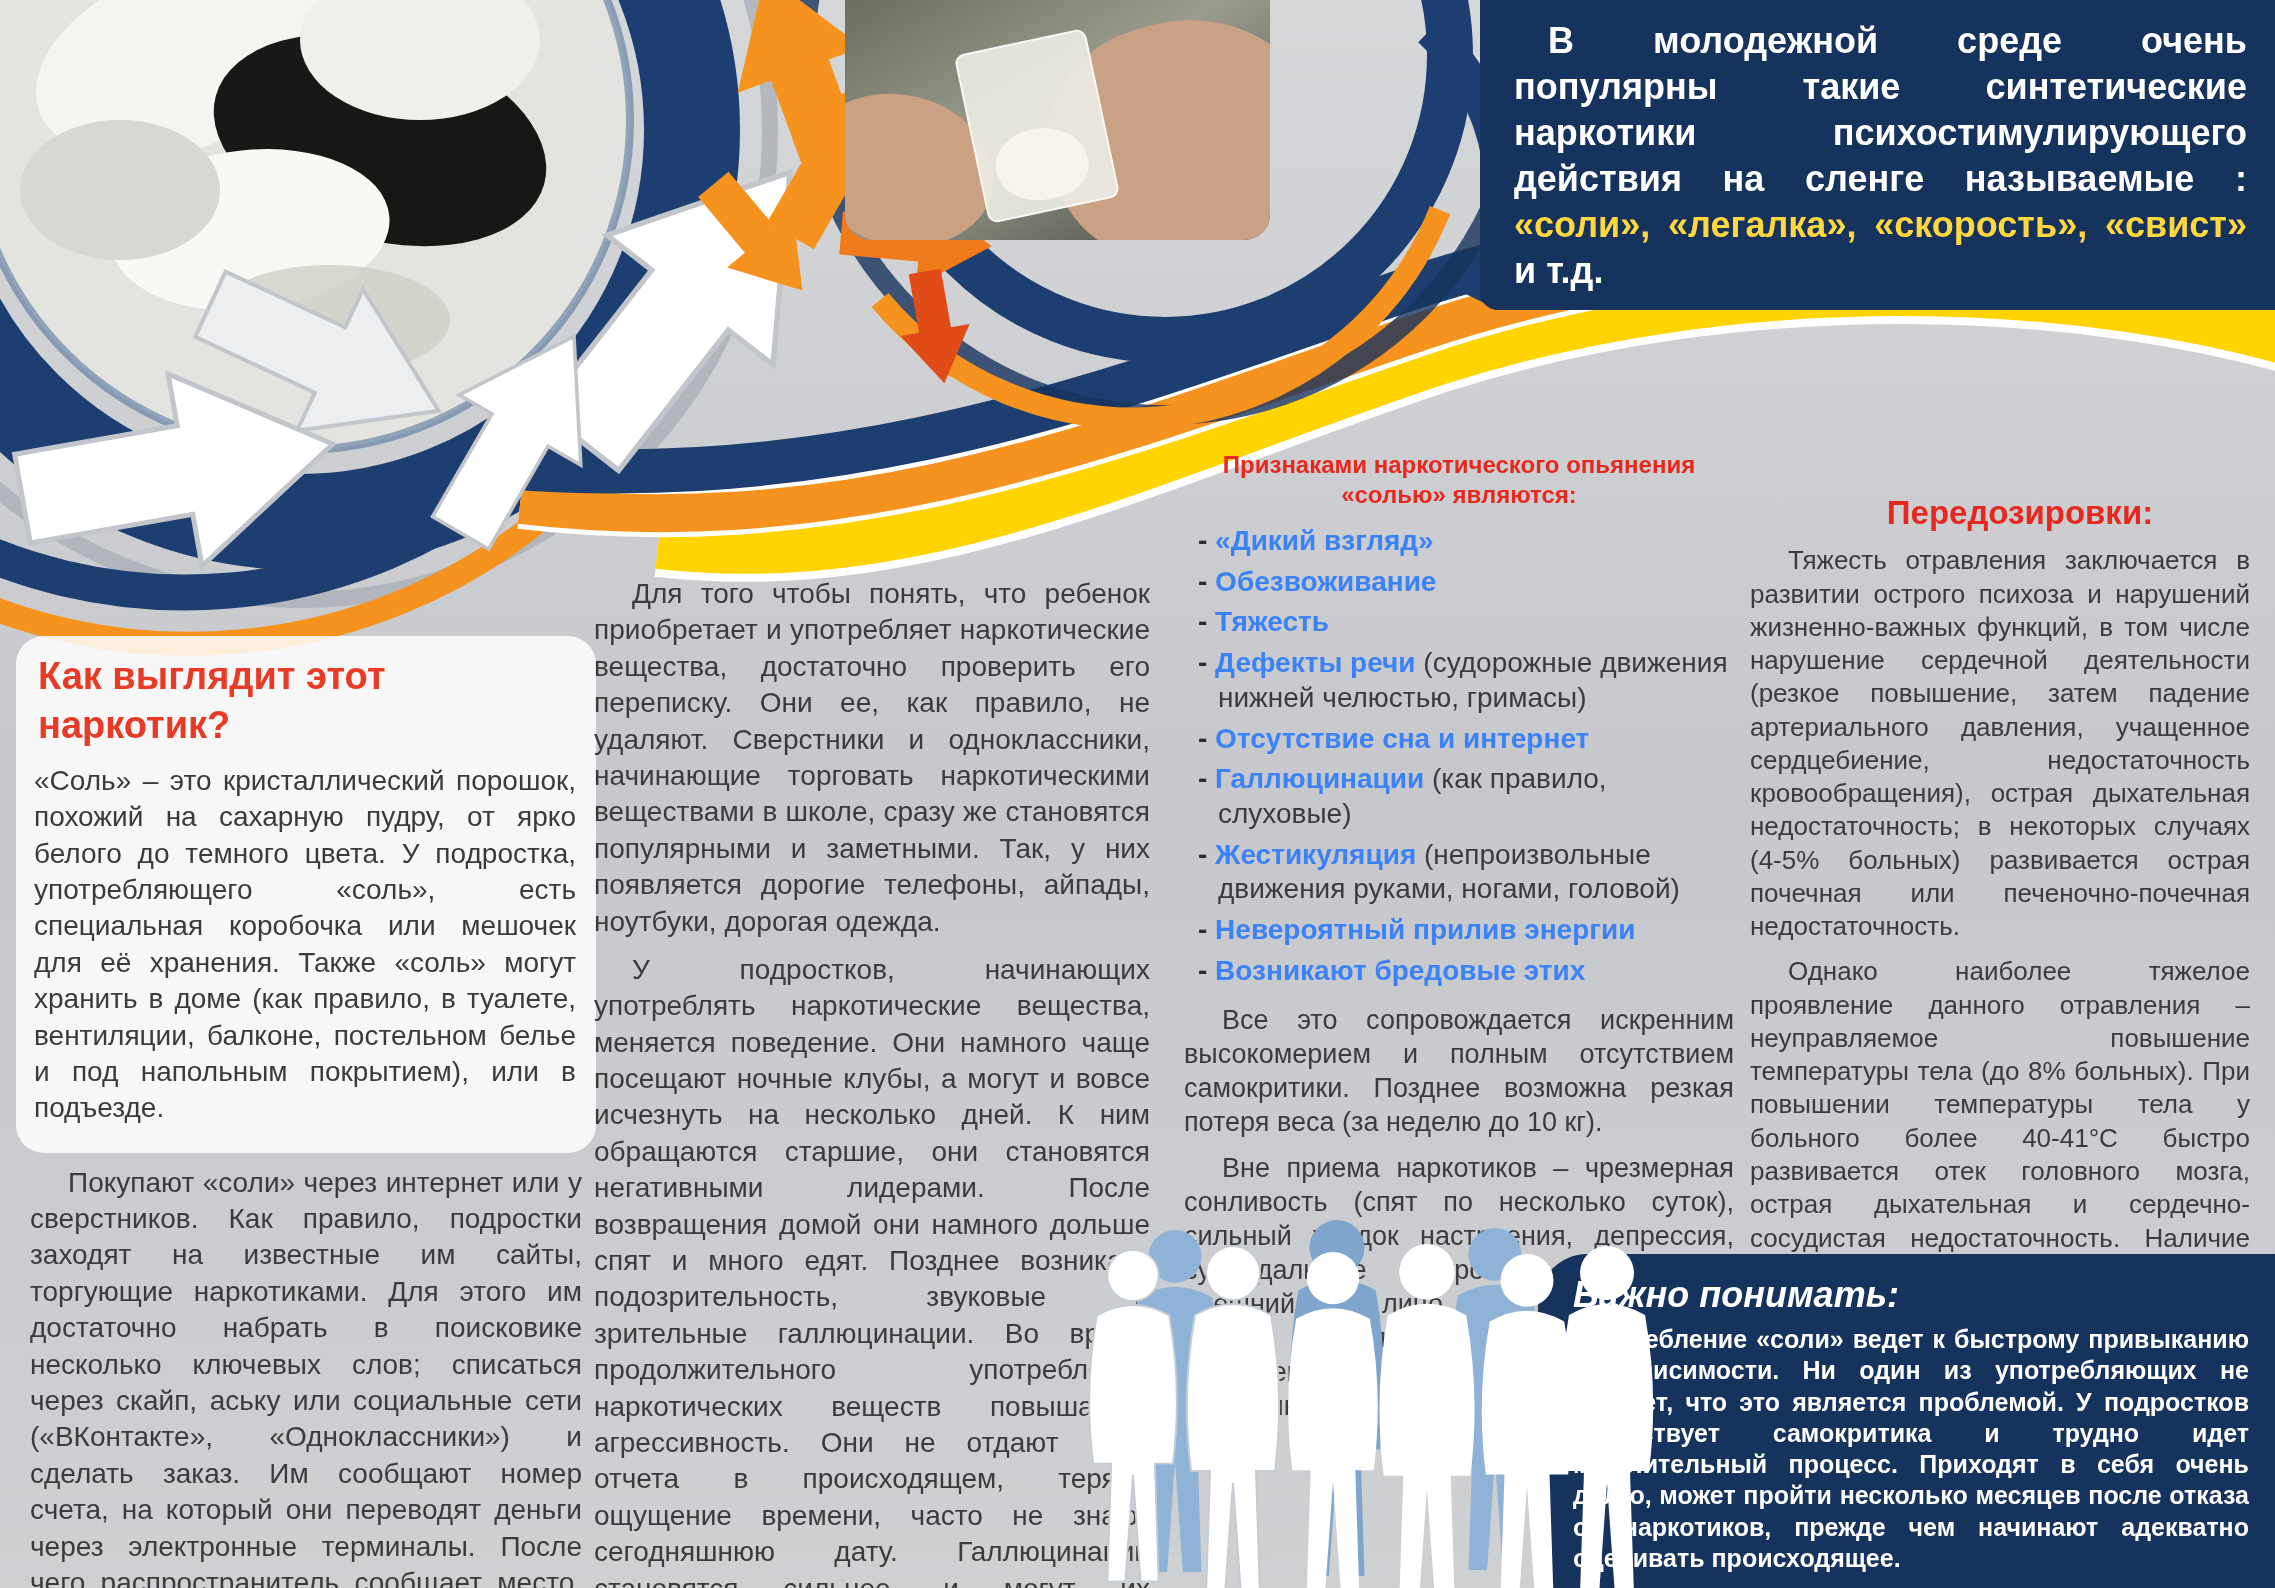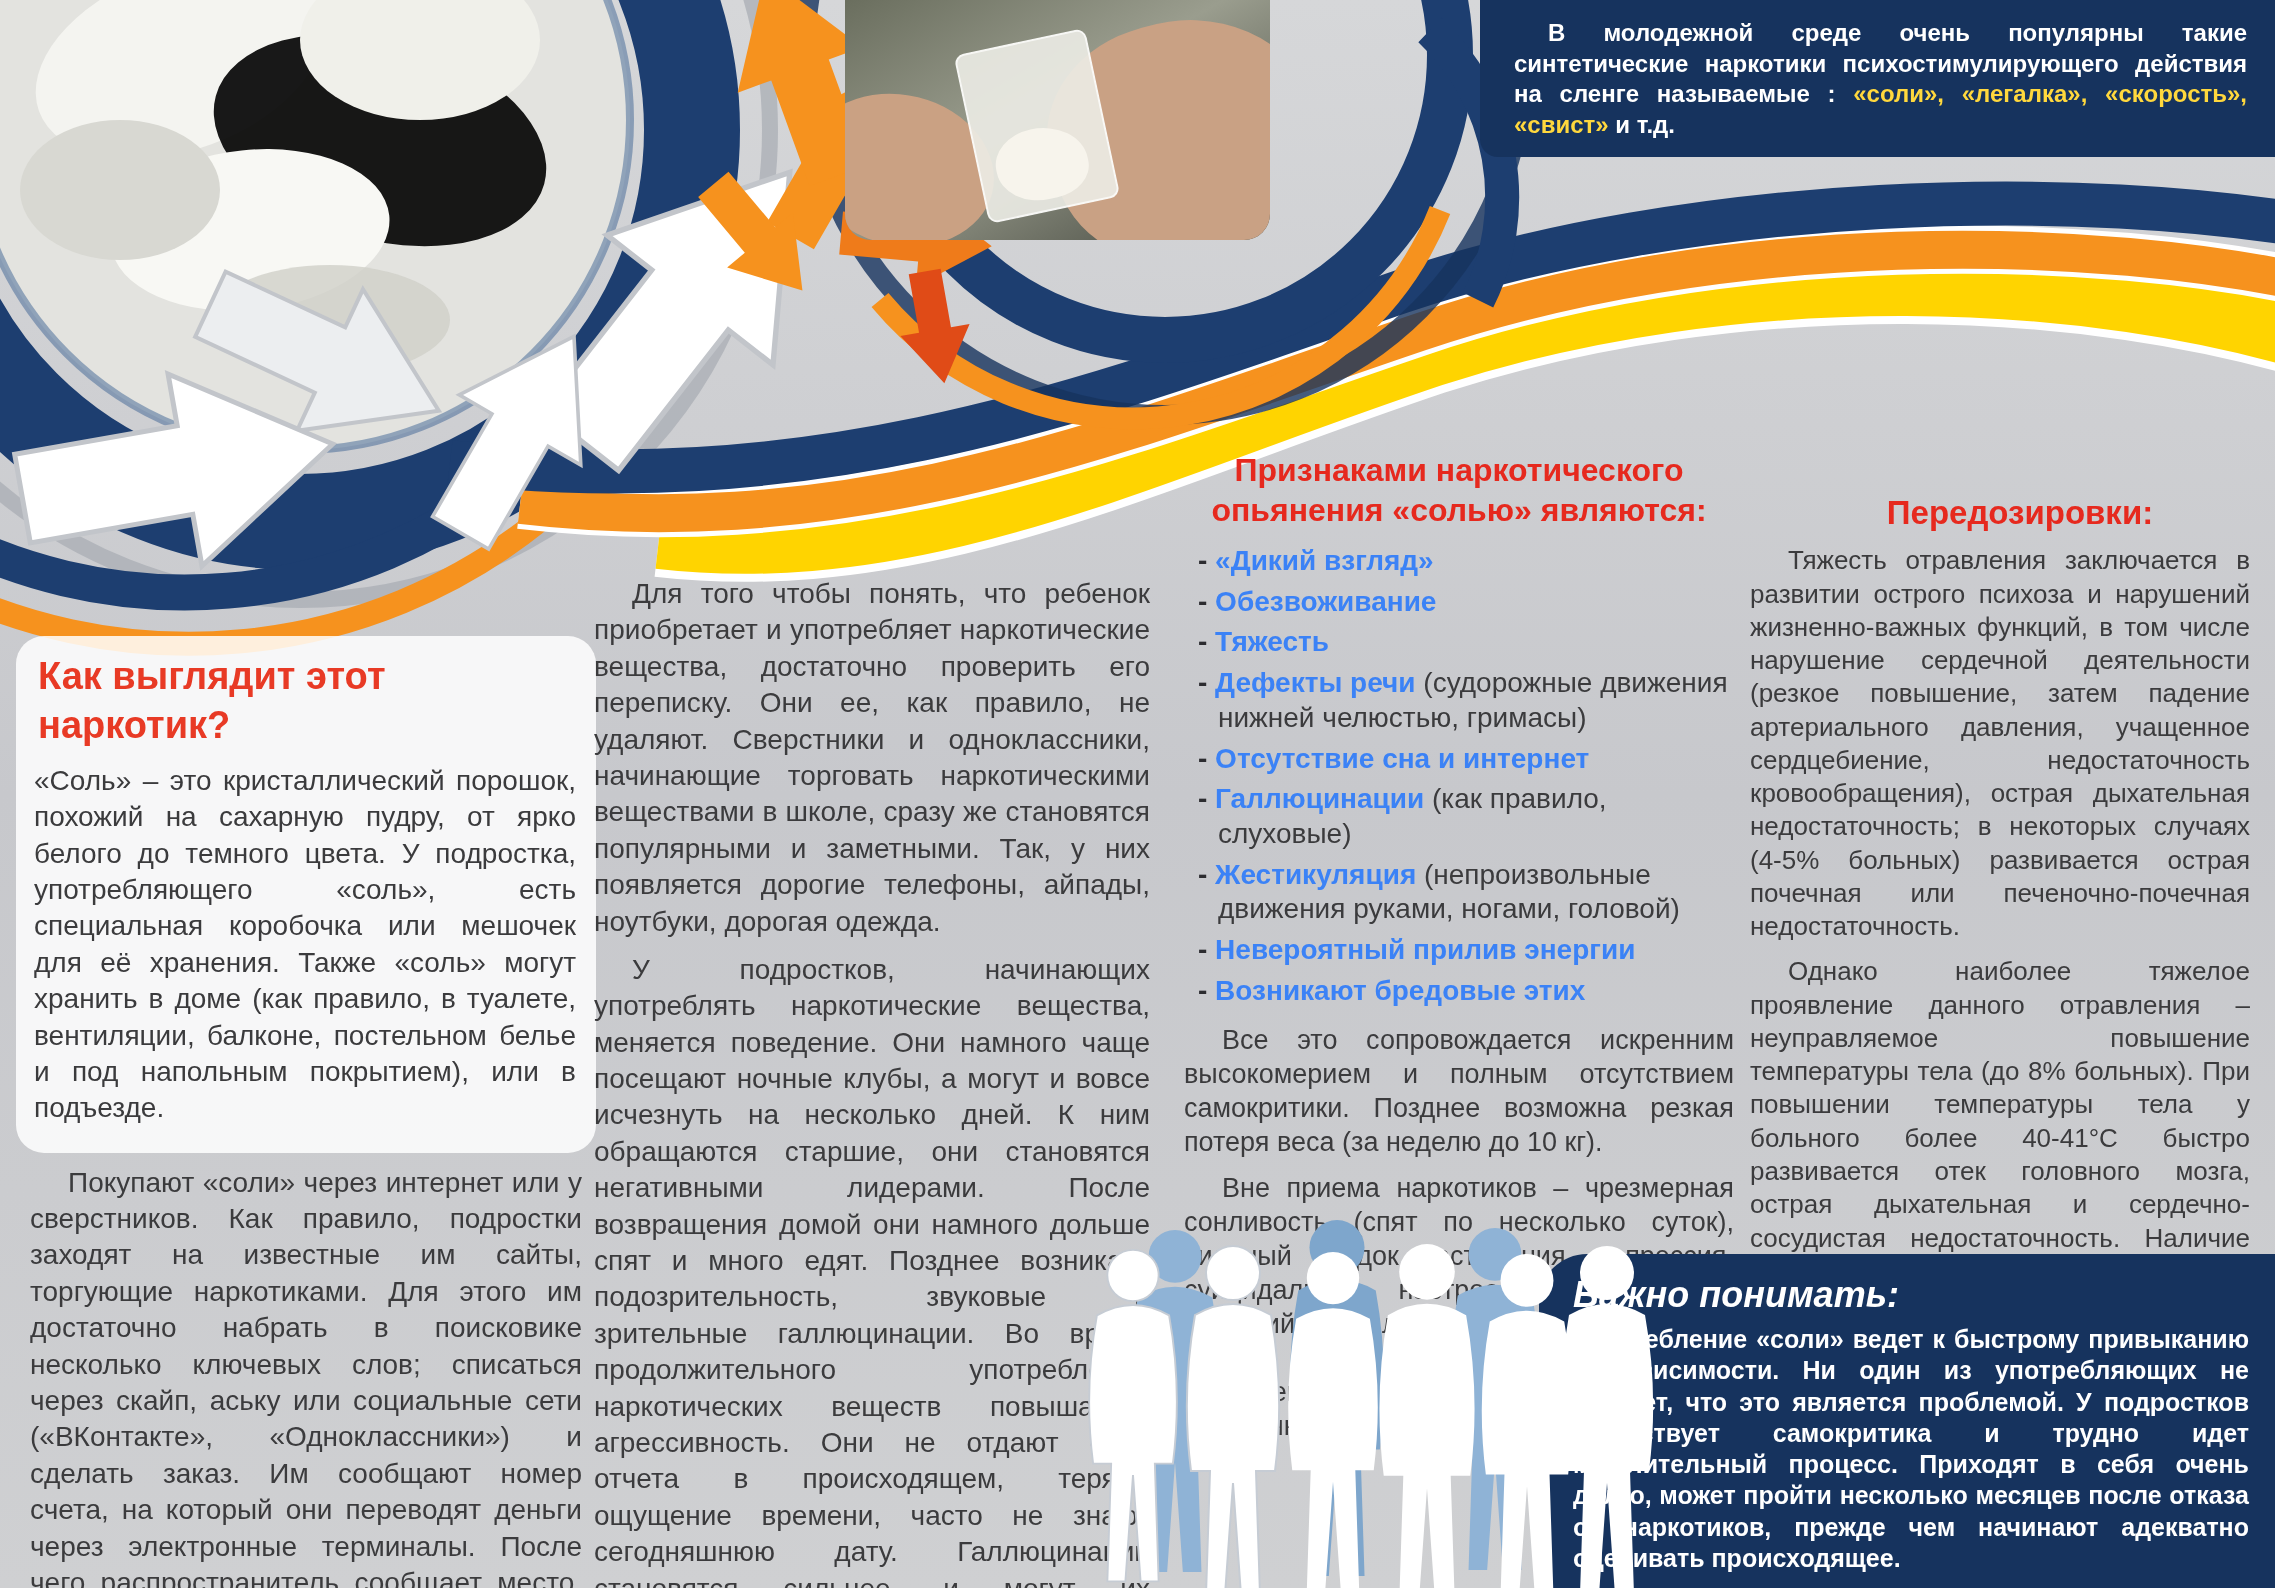--- a/index.html
+++ b/index.html
@@ -10,39 +10,39 @@
   }
   #decor{position:absolute;left:0;top:0;z-index:0;}
   #people{position:absolute;left:1075px;top:1215px;z-index:3;}
 
   
   #banner{
     position:absolute;top:0;right:0;width:795px;box-sizing:border-box;
     background:#16335e;color:#fff;z-index:4;
     padding:18px 28px 16px 34px;border-radius:0 0 0 18px;
   }
-  #banner p{margin:0;font-size:24px;font-weight:bold;line-height:1.28;text-align:justify;text-indent:34px;}
+  #banner p{margin:0;font-size:36px;font-weight:bold;line-height:1.28;text-align:justify;text-indent:34px;}
   #banner .slang{color:#ffd83d;}
 
   
   .col{position:absolute;z-index:2;text-align:justify;}
   .col p{margin:0 0 12px 0;}
   .indent{text-indent:38px;}
 
   #col-left{left:30px;top:636px;width:552px;font-size:28px;line-height:1.3;}
   .white-panel{
     background:rgba(255,255,255,0.85);border-radius:28px;
     padding:16px 20px 14px 18px;margin:0 -14px 12px -14px;
   }
   #col-left h2{font-size:38px;font-weight:bold;color:#e83a25;margin:0 0 12px 4px;text-align:left;}
 
   #col-middle{left:594px;top:576px;width:556px;font-size:28px;line-height:1.3;}
 
   #col-signs{left:1184px;top:450px;width:550px;font-size:27px;line-height:1.26;}
-  #col-signs h2{font-size:32px;font-weight:bold;color:#e6291e;text-align:center;line-height:1.25;margin:0 0 14px 0;}
+  #col-signs h2{font-size:24px;font-weight:bold;color:#e6291e;text-align:center;line-height:1.25;margin:0 0 14px 0;}
   #col-signs ul{list-style:none;margin:0 0 14px 0;padding:0;font-size:28px;line-height:1.24;text-align:left;}
   #col-signs li{padding-left:34px;text-indent:-20px;margin-bottom:6px;}
   #col-signs li::before{content:"- ";font-weight:bold;color:#2c2c30;}
   #col-signs li b{color:#3b82f6;}
 
   #col-overdose{left:1750px;top:492px;width:500px;font-size:26px;line-height:1.28;}
   #col-overdose h2{font-size:33px;font-weight:bold;color:#e6291e;margin:0 0 10px 40px;text-align:center;}
 
   
   #important{

